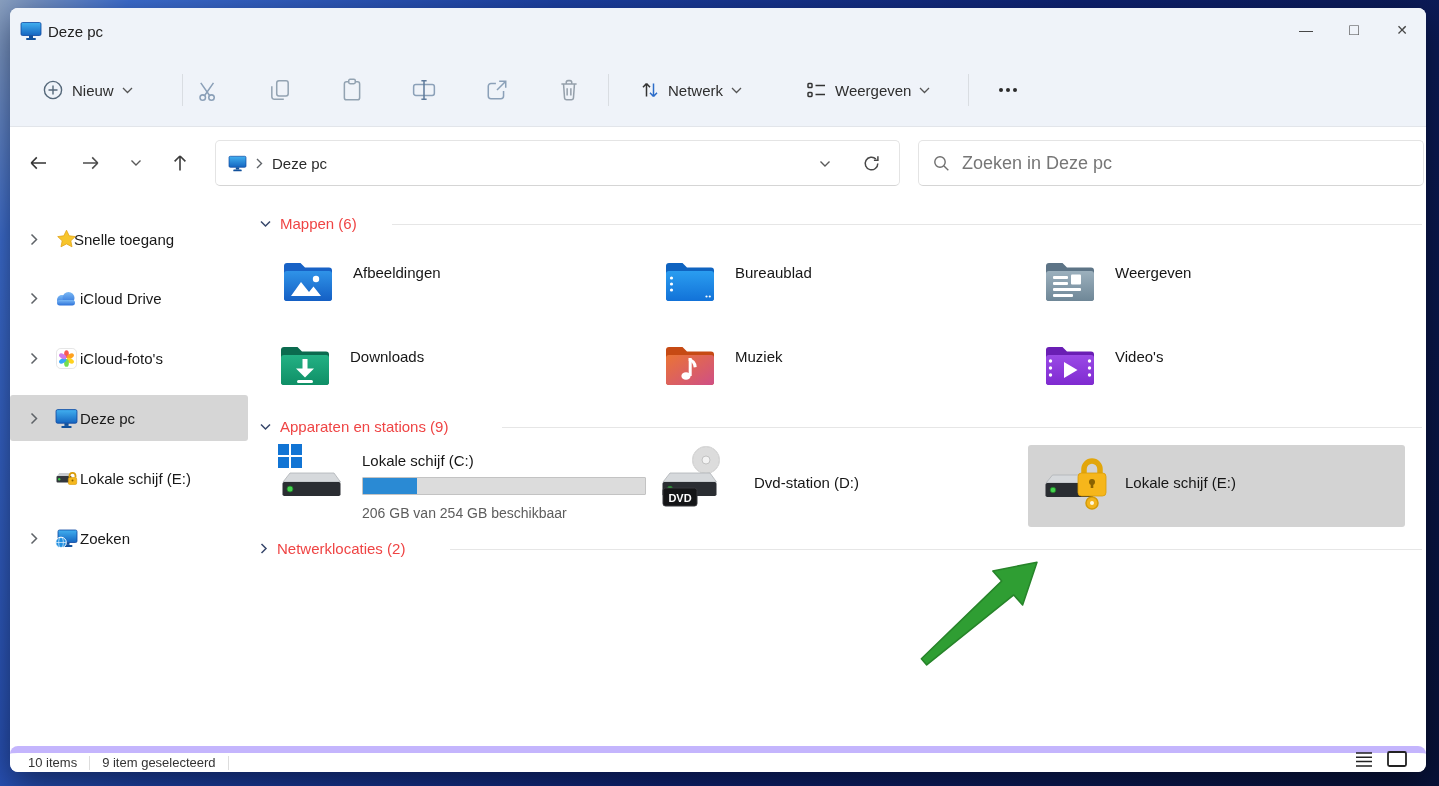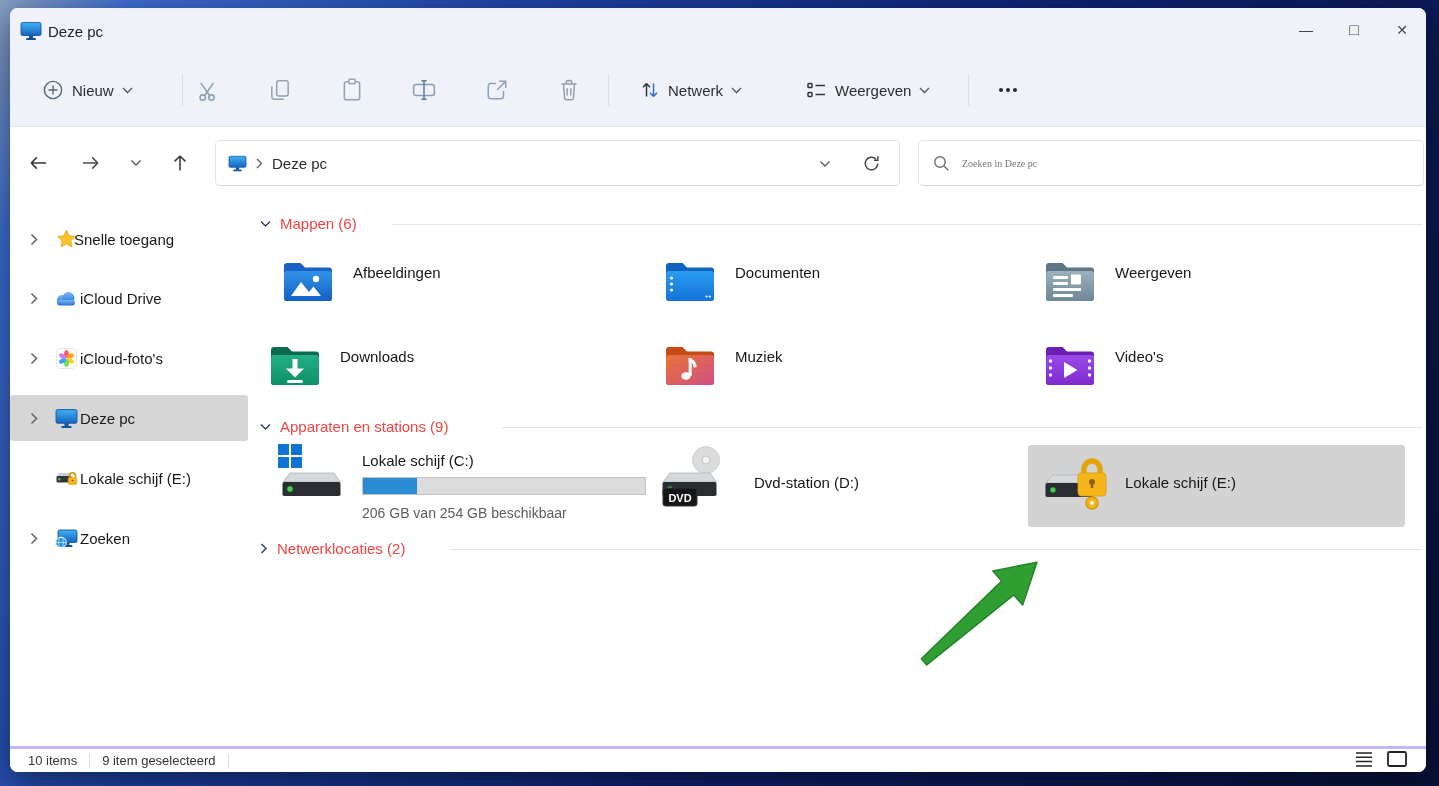--- a/index.html
+++ b/index.html
@@ -19,39 +19,39 @@
           font-size:14px; color:#474747; cursor:default; }
   .cmdbar { position:absolute; left:0; top:48px; right:0; height:70px; }
   .cmd-btn { position:absolute; display:flex; align-items:center; gap:8px; height:40px; top:14px;
              padding:0 10px; border-radius:5px; color:#2e2e2e; font-size:15px; }
   .vsep { position:absolute; top:18px; width:1px; height:32px; background:#d9dde2; }
   .navbar { position:absolute; left:0; top:119px; right:0; height:63px; background:#fff; }
   .navbox { position:absolute; top:13px; height:46px; background:#fff;
             border:1px solid #e4e4e4; border-bottom-color:#d5d5d5; border-radius:5px;
             display:flex; align-items:center; }
   .crumb-text { font-size:15px; color:#2b2b2b; }
-  .search-input { border:none; outline:none; font-size:10px; color:#1d4ed8; width:380px;
-                  font-family:Liberation Serif, serif; background:transparent; }
+  .search-input { border:none; outline:none; font-size:18px; color:#1d4ed8; width:380px;
+                  font-family:Liberation Sans, sans-serif; background:transparent; }
   .search-input::placeholder { color:#767676; }
   .sidebar-item { position:absolute; left:0; width:238px; height:46px; display:flex; align-items:center; }
   .sidebar-item.selected { background:#d6d6d6; border-radius:3px; }
   .side-label { font-size:15px; color:#191919; margin-left:10px; white-space:nowrap; }
   .side-chevron { position:absolute; left:20px; }
   .side-icon { position:absolute; left:44px; width:24px; display:flex; justify-content:center; }
   .sec-hdr { position:absolute; display:flex; align-items:center; gap:9px; }
   .sec-title { font-size:15px; color:#ef4444; white-space:nowrap; }
   .hair { position:absolute; height:1px; background:#e6e6e6; }
   .tile { position:absolute; }
   .tile-label { position:absolute; font-size:15px; color:#161616; white-space:nowrap; }
   .drive-tile-selected { position:absolute; background:#d3d3d3; border-radius:3px; }
   .capbar { position:absolute; background:#dcdcdc; border:1px solid #c3c3c3; border-radius:1px; overflow:hidden; }
   .capfill { height:100%; background:#2a8ad4; }
   .cap-caption { position:absolute; font-size:14px; color:#5d5d5d; white-space:nowrap; }
   .statusbar { position:absolute; left:0; right:0; bottom:0; height:26px; background:#fff;
-               border-top:3px solid #c4b5fd; display:flex; align-items:center; font-size:13px; color:#333; }
+               border-top:7px solid #c4b5fd; display:flex; align-items:center; font-size:13px; color:#333;border-radius:8px; }
   .st-sep { width:1px; height:14px; background:#ddd; }
   svg { display:block; }
 </style>
 </head>
 <body>
 
 <div class="canvas">
 <div class="window">
 
   <div class="chrome">
@@ -408,21 +408,21 @@
               </linearGradient>
             </defs>
         <path d="M1 8a3 3 0 0 1 3-3h13.5L22 9.5H46a3 3 0 0 1 3 3V40a3 3 0 0 1-3 3H4a3 3 0 0 1-3-3z" fill="#0f63c0"></path>
         <rect x="1" y="13" width="48" height="30" rx="3" fill="url(#gfd)"></rect>
         <circle cx="6.5" cy="20" r="1.6" fill="#fff"></circle>
             <circle cx="6.5" cy="26" r="1.6" fill="#fff"></circle>
             <circle cx="6.5" cy="32" r="1.6" fill="#fff"></circle>
         <circle cx="41.5" cy="38.5" r="1.1" fill="#fff"></circle>
             <circle cx="44.8" cy="38.5" r="1.1" fill="#fff"></circle>
       </svg>
-      <span class="tile-label" style="left:70px;top:6px">Documenten</span>
+      <span class="tile-label" style="left:70px;top:6px">Bureaublad</span>
     </div>
 
     <div class="tile" style="left:1035px;top:250px">
       <svg width="50" height="44" viewBox="0 0 50 44">
         <defs>
               <linearGradient id="gfdoc" x1="0" y1="0" x2="0" y2="1">
           <stop offset="0" stop-color="#9cb0bd"></stop>
                 <stop offset="1" stop-color="#6f8797"></stop>
               </linearGradient>
             </defs>
@@ -430,21 +430,21 @@
         <rect x="1" y="13" width="48" height="30" rx="3" fill="url(#gfdoc)"></rect>
         <rect x="8" y="18" width="15" height="3" rx="1" fill="#fff"></rect>
         <rect x="8" y="24" width="15" height="3" rx="1" fill="#fff"></rect>
         <rect x="26" y="16.5" width="10" height="10" rx="1" fill="#fff"></rect>
         <rect x="8" y="30" width="28" height="3" rx="1" fill="#fff"></rect>
         <rect x="8" y="36" width="20" height="3" rx="1" fill="#fff"></rect>
       </svg>
       <span class="tile-label" style="left:70px;top:6px">Weergeven</span>
     </div>
 
-    <div class="tile" style="left:260px;top:334px">
+    <div class="tile" style="left:270px;top:334px">
       <svg width="50" height="44" viewBox="0 0 50 44">
         <defs>
               <linearGradient id="gfdl" x1="0" y1="0" x2="0" y2="1">
           <stop offset="0" stop-color="#23b184"></stop>
                 <stop offset="1" stop-color="#0f8f66"></stop>
               </linearGradient>
             </defs>
         <path d="M1 8a3 3 0 0 1 3-3h13.5L22 9.5H46a3 3 0 0 1 3 3V40a3 3 0 0 1-3 3H4a3 3 0 0 1-3-3z" fill="#0b6b4f"></path>
         <rect x="1" y="13" width="48" height="30" rx="3" fill="url(#gfdl)"></rect>
         <rect x="22.5" y="17" width="5" height="10.5" fill="#fff"></rect>

